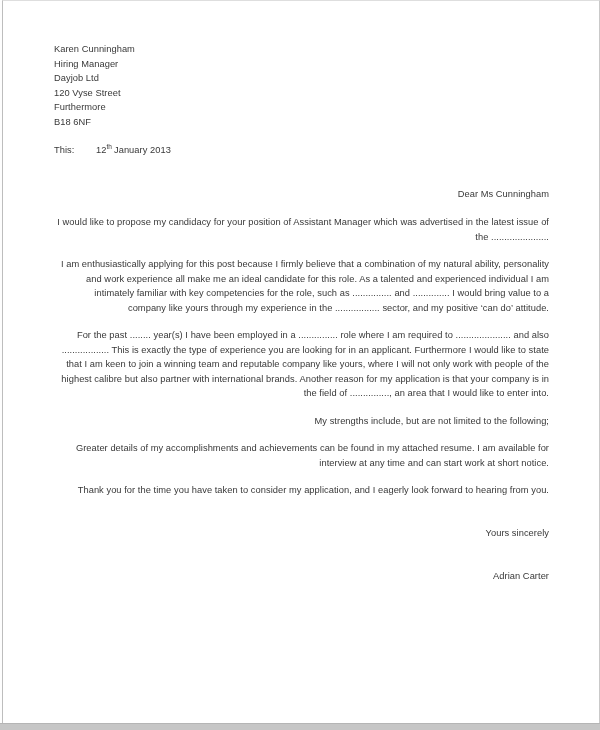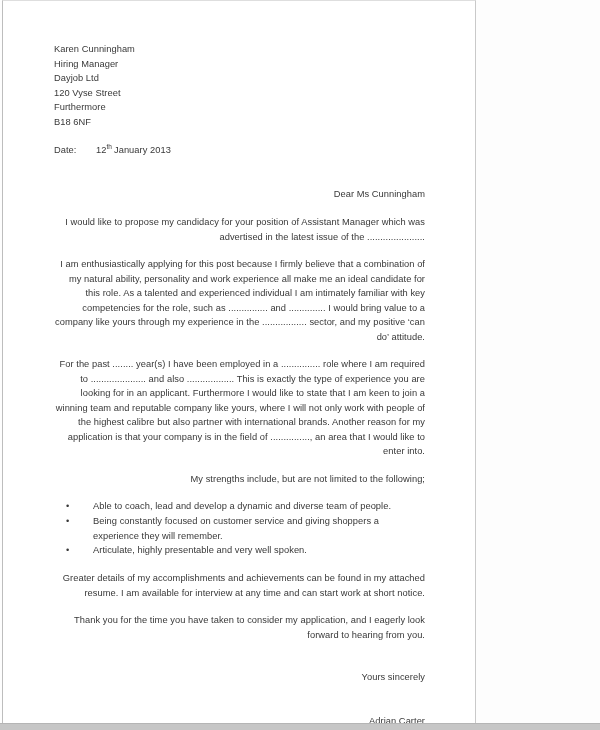--- a/index.html
+++ b/index.html
@@ -15,21 +15,21 @@
     position: relative;
     width: 600px;
     height: 730px;
     background: #fdfdfd;
     font-family: "Liberation Sans", "DejaVu Sans", sans-serif;
   }
   .page {
     position: absolute;
     left: 2px;
     top: 0px;
-    width: 474px;
+    width: 598px;
     height: 723px;
     background: #ffffff;
     border-left: 1px solid #bdbdbd;
     border-right: 1px solid #c9c9c9;
     border-top: 1px solid #dedede;
     padding: 41px 50px 0 51px;
     color: #383838;
     font-size: 9.3px;
     line-height: 14.5px;
     letter-spacing: 0.05px;
@@ -93,39 +93,34 @@
     <div class="recipient-block">
       <div class="recipient-line">Karen Cunningham</div>
       <div class="recipient-line">Hiring Manager</div>
       <div class="recipient-line">Dayjob Ltd</div>
       <div class="recipient-line">120 Vyse Street</div>
       <div class="recipient-line">Furthermore</div>
       <div class="recipient-line">B18 6NF</div>
     </div>
 
     <div class="date-line">
-      <span class="date-label">Date:</span><span>12</span><sup>th</sup><span class="date-rest">January 2013</span>
+      <span class="date-label">This:</span><span>12</span><sup>th</sup><span class="date-rest">January 2013</span>
     </div>
 
     <p class="salutation">Dear Ms Cunningham</p>
 
     <p>I would like to propose my candidacy for your position of Assistant Manager which was advertised in the latest issue of the ......................</p>
 
     <p>I am enthusiastically applying for this post because I firmly believe that a combination of my natural ability, personality and work experience all make me an ideal candidate for this role. As a talented and experienced individual I am intimately familiar with key competencies for the role, such as ............... and .............. I would bring value to a company like yours through my experience in the ................. sector, and my positive ‘can do’ attitude.</p>
 
     <p>For the past ........ year(s) I have been employed in a ............... role where I am required to ..................... and also .................. This is exactly the type of experience you are looking for in an applicant. Furthermore I would like to state that I am keen to join a winning team and reputable company like yours, where I will not only work with people of the highest calibre but also partner with international brands. Another reason for my application is that your company is in the field of ..............., an area that I would like to enter into.</p>
 
 
     <p>My strengths include, but are not limited to the following;</p>
 
-    <ul class="strengths">
-      <li>Able to coach, lead and develop a dynamic and diverse team of people.</li>
-      <li>Being constantly focused on customer service and giving shoppers a experience they will remember.</li>
-      <li>Articulate, highly presentable and very well spoken.</li>
-    </ul>
 
     <p>Greater details of my accomplishments and achievements can be found in my attached resume. I am available for interview at any time and can start work at short notice.</p>
 
     <p class="pre-gap-large">Thank you for the time you have taken to consider my application, and I eagerly look forward to hearing from you.</p>
 
     <p class="closing">Yours sincerely</p>
 
     <p class="signature">Adrian Carter</p>
 
   </div>

